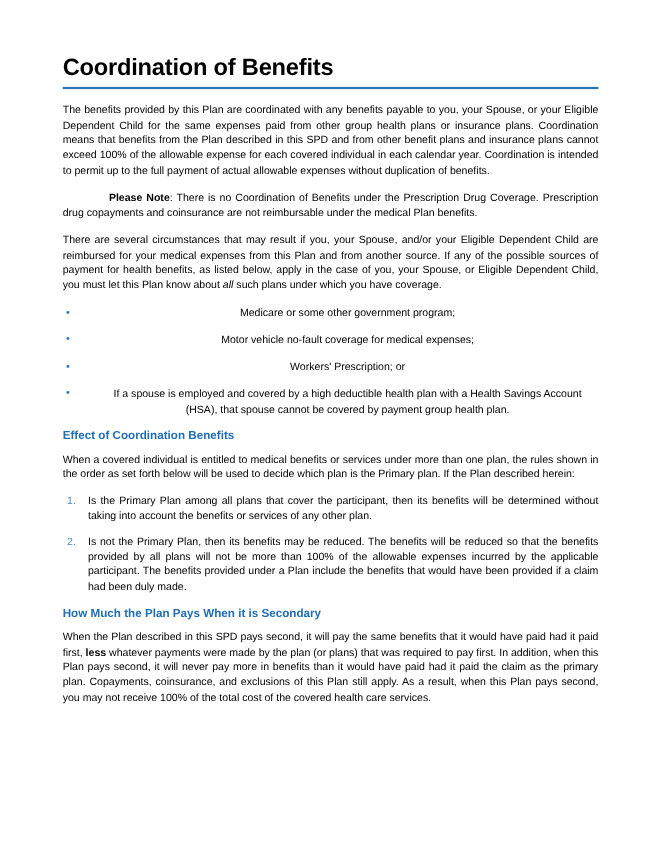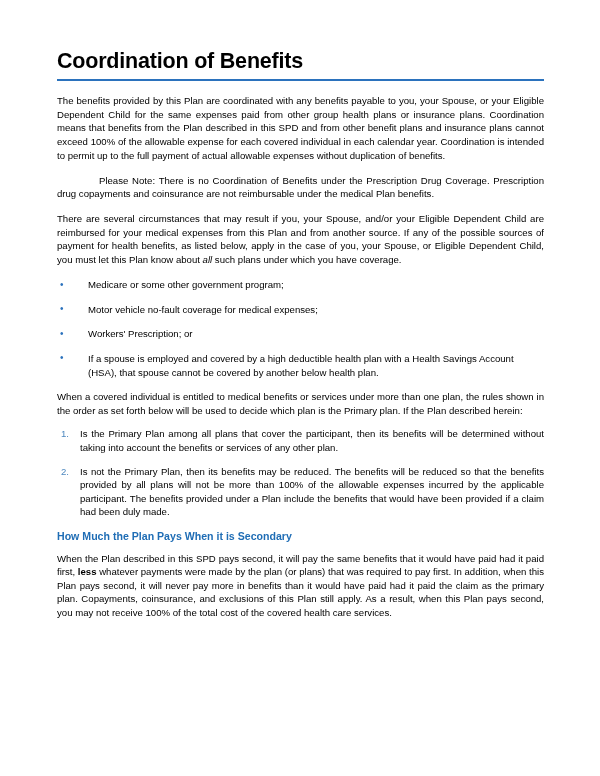--- a/index.html
+++ b/index.html
@@ -62,21 +62,21 @@
     list-style: none;
     margin: 0 0 11px 0;
     padding: 0;
   }
   ul.bullets > li {
     position: relative;
     padding-left: 31px;
     font-size: 9.6px;
     line-height: 13.6px;
     margin-bottom: 11px;
-    text-align: left;
+    text-align: center;
     color: #000000;
   }
   ul.bullets > li:last-child {
     margin-bottom: 10px;
   }
   ul.bullets > li::before {
     content: "\2022";
     position: absolute;
     left: 3px;
     top: -0.5px;
@@ -102,21 +102,21 @@
   }
   ol.numlist > li::before {
     content: counter(nitem) ".";
     position: absolute;
     left: 4px;
     top: 0;
     color: #4e88bf;
     font-size: 9.6px;
     line-height: 13.6px;
   }
-  .b { font-weight: normal; padding-left: 42px; }
+  .b { font-weight: bold; padding-left: 42px; }
   .i { font-style: italic; }
   .u-bold { font-weight: bold; }
   .page-number {
     position: absolute;
     left: 0;
     right: 0;
     top: 779px;
     text-align: center;
     font-size: 9.2px;
     color: #000000;
@@ -135,23 +135,24 @@
 
     <p class="body-text"><span class="b">Please Note</span><span>: There is no Coordination of Benefits under the Prescription Drug Coverage. Prescription drug copayments and coinsurance are not reimbursable under the medical Plan benefits.</span></p>
 
     <p class="body-text"><span>There are several circumstances that may result if you, your Spouse, and/or your Eligible Dependent Child are reimbursed for your medical expenses from this Plan and from another source. If any of the possible sources of payment for health benefits, as listed below, apply in the case of you, your Spouse, or Eligible Dependent Child, you must let this Plan know about </span><span class="i">all</span><span> such plans under which you have coverage.</span></p>
 
 
     <ul class="bullets">
       <li>Medicare or some other government program;</li>
       <li>Motor vehicle no-fault coverage for medical expenses;</li>
       <li>Workers' Prescription; or</li>
-      <li>If a spouse is employed and covered by a high deductible health plan with a Health Savings Account (HSA), that spouse cannot be covered by another below health plan.</li>
+      <li>If a spouse is employed and covered by a high deductible health plan with a Health Savings Account (HSA), that spouse cannot be covered by payment group health plan.</li>
     </ul>
 
+    <h2 class="section-head">Effect of Coordination Benefits</h2>
 
     <p class="body-text tight">When a covered individual is entitled to medical benefits or services under more than one plan, the rules shown in the order as set forth below will be used to decide which plan is the Primary plan. If the Plan described herein:</p>
 
     <ol class="numlist">
       <li>Is the Primary Plan among all plans that cover the participant, then its benefits will be determined without taking into account the benefits or services of any other plan.</li>
       <li>Is not the Primary Plan, then its benefits may be reduced. The benefits will be reduced so that the benefits provided by all plans will not be more than 100% of the allowable expenses incurred by the applicable participant. The benefits provided under a Plan include the benefits that would have been provided if a claim had been duly made.</li>
     </ol>
 
 
     <h2 class="section-head">How Much the Plan Pays When it is Secondary</h2>

